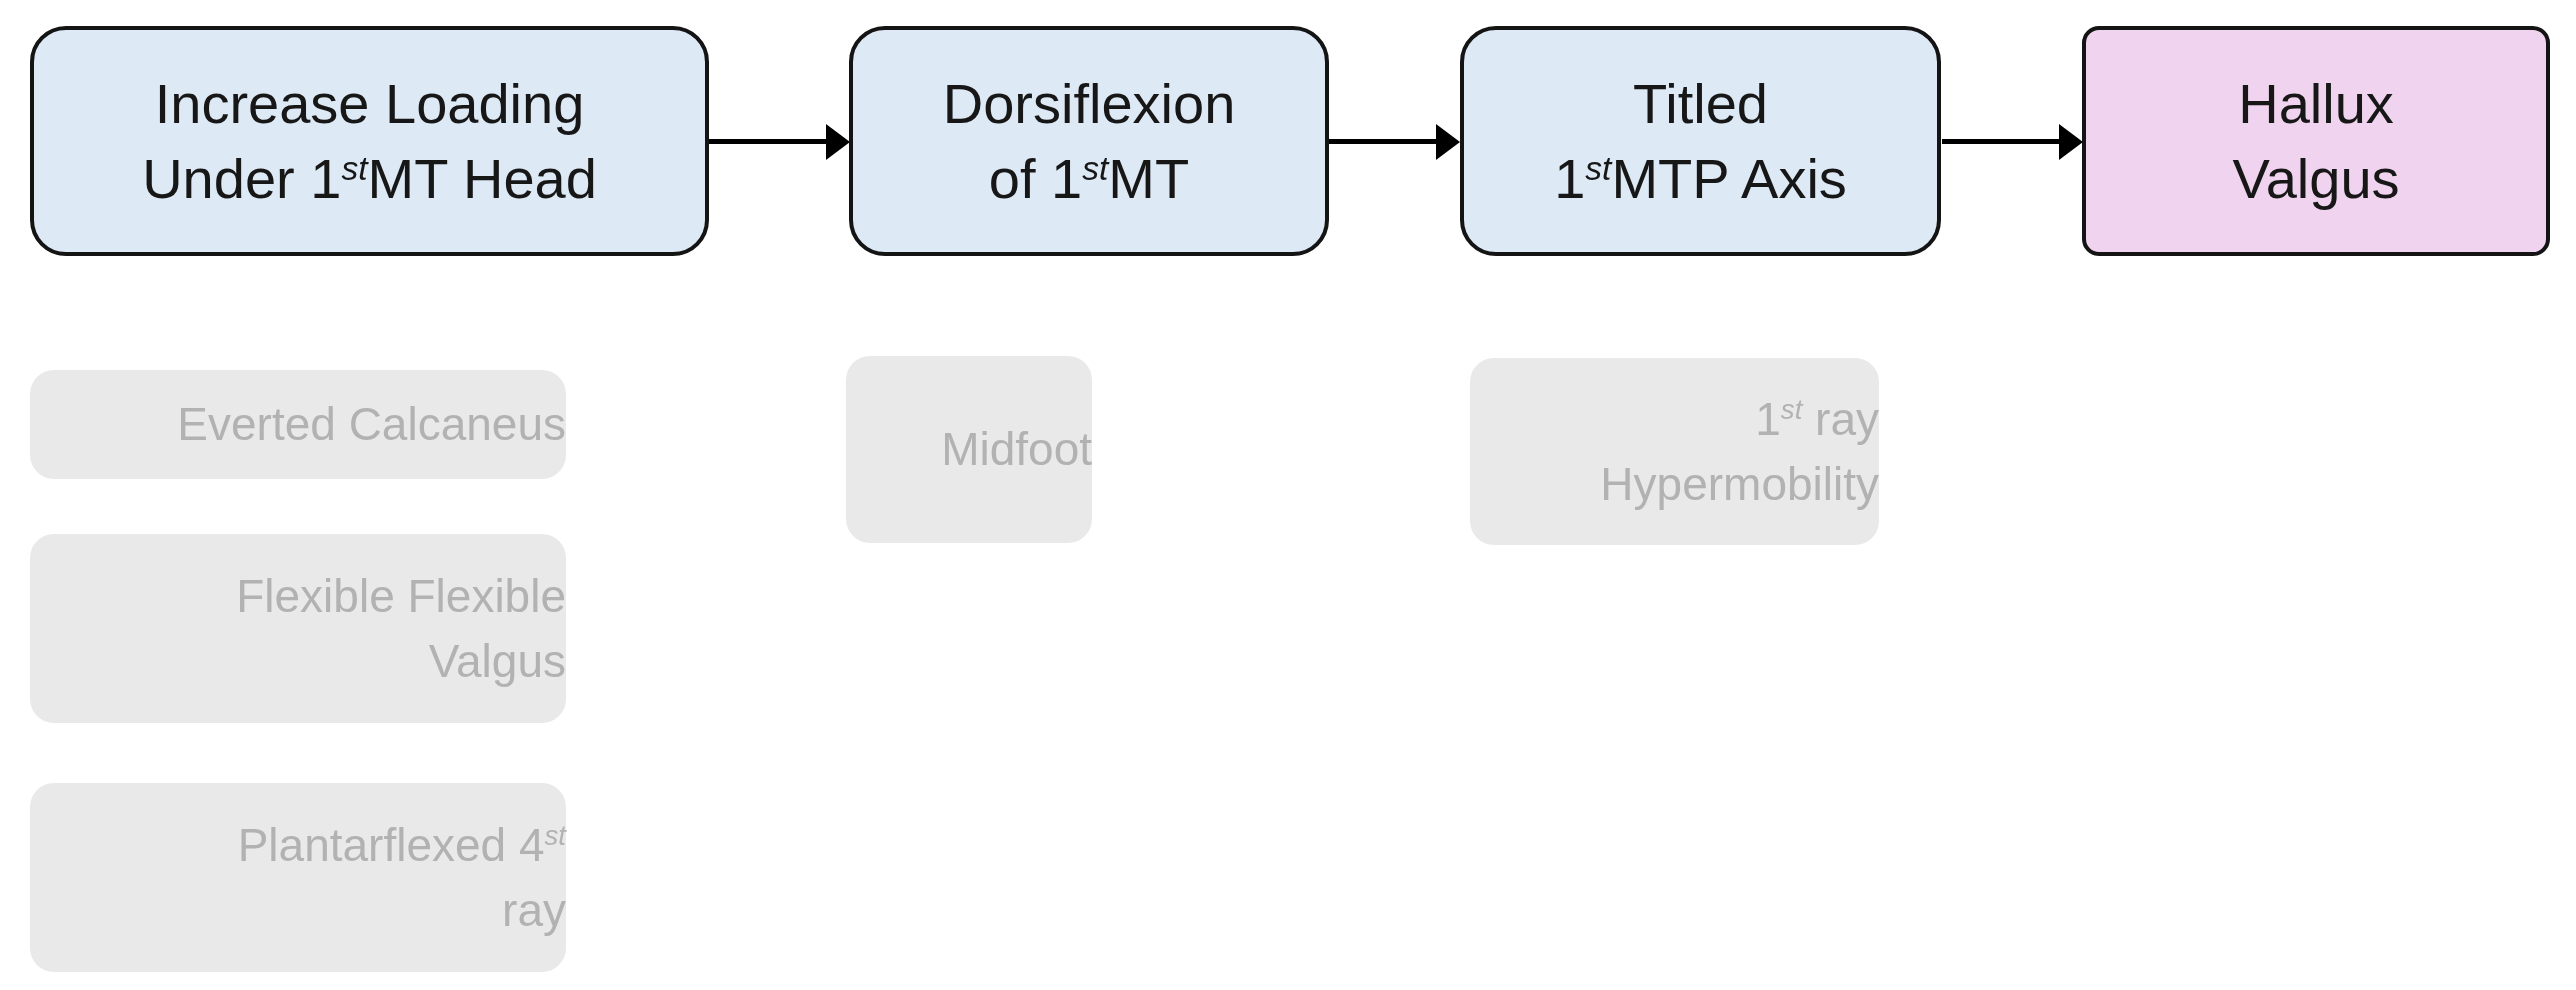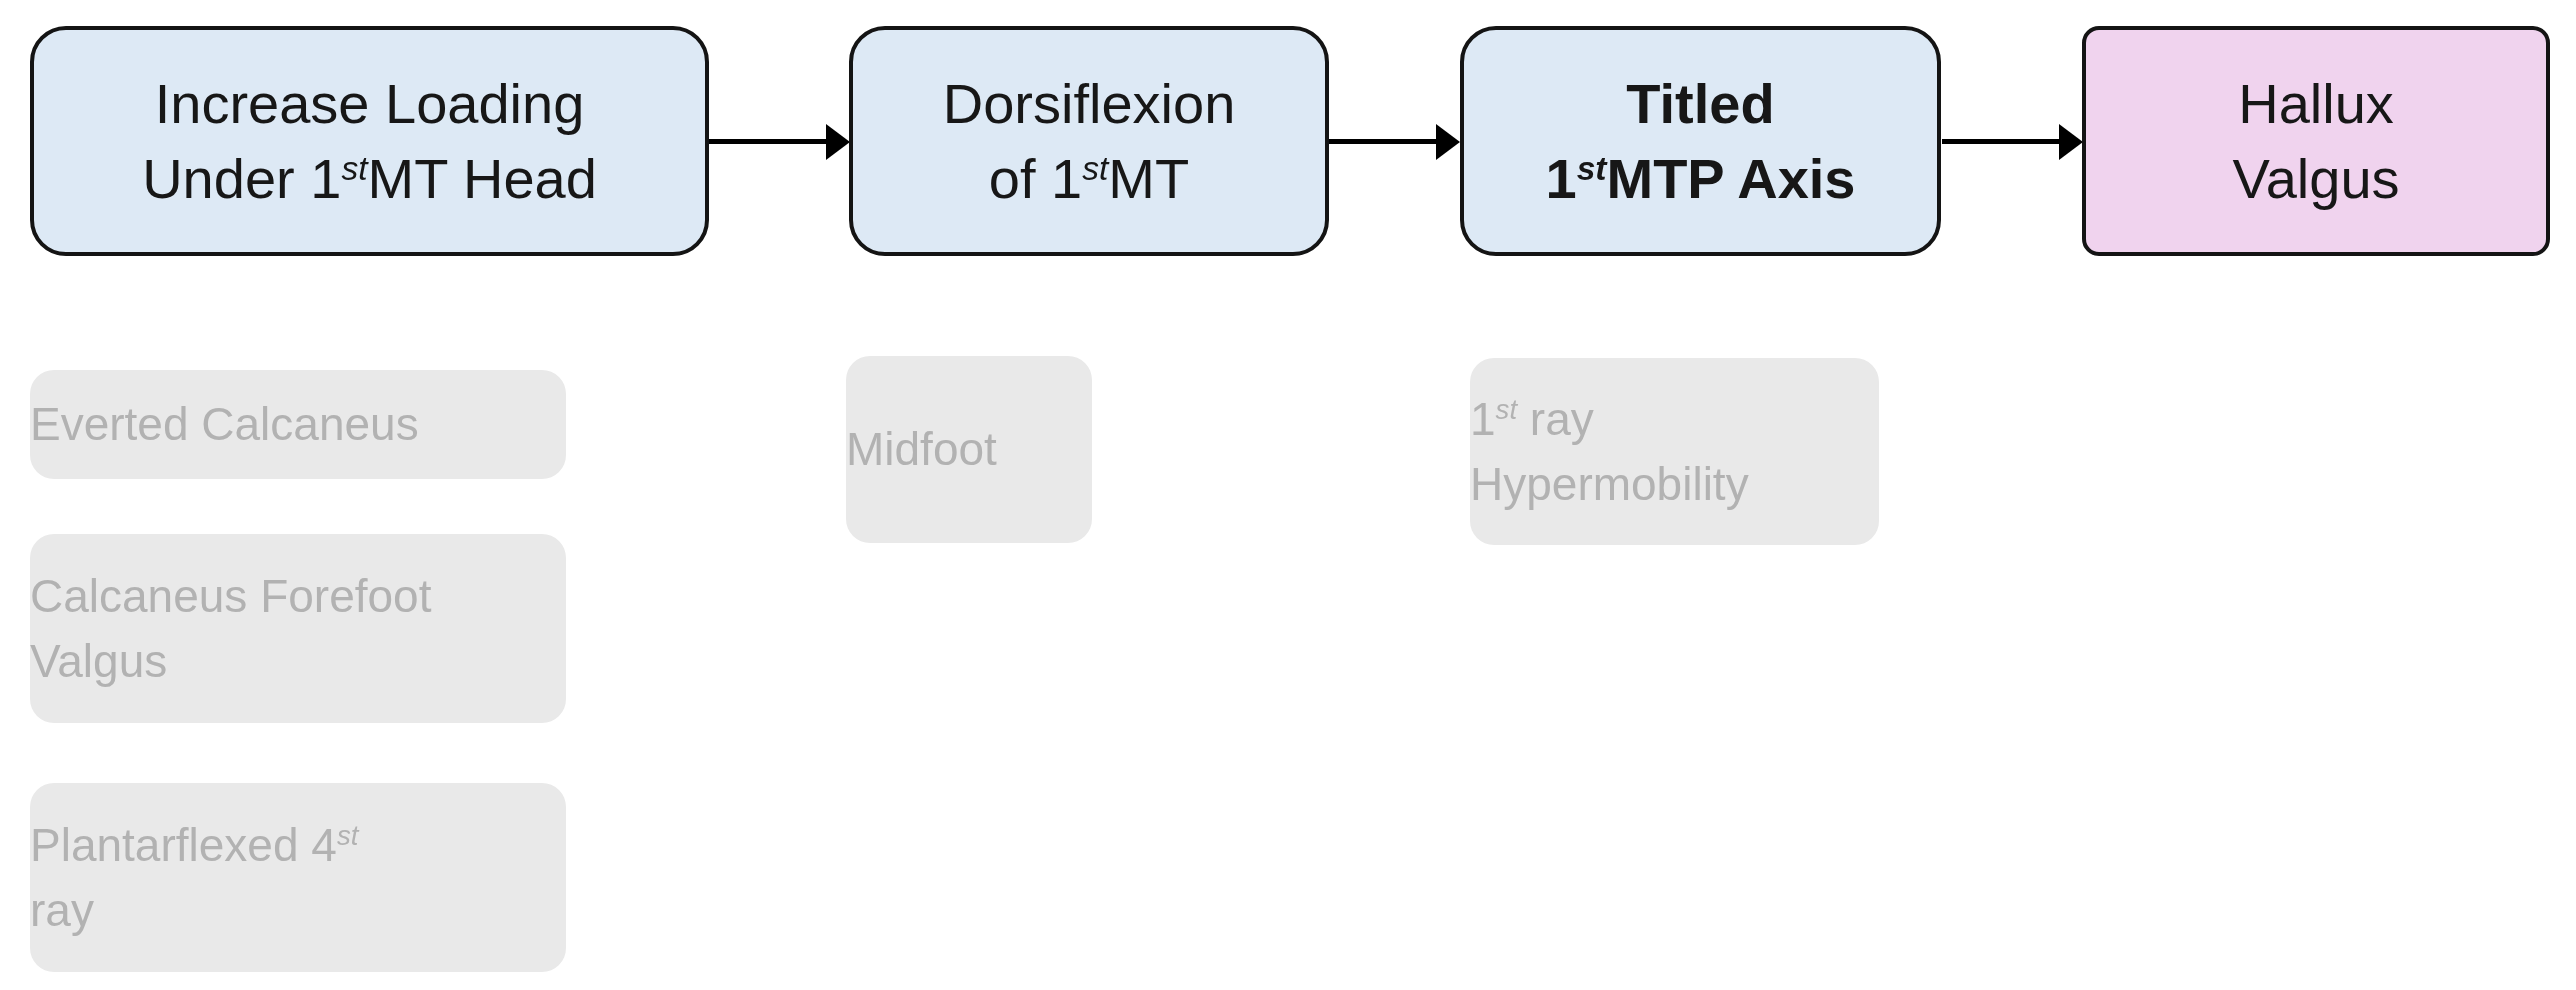--- a/index.html
+++ b/index.html
@@ -18,21 +18,21 @@
     border:4.3px solid var(--flow-border,#141414);
     border-radius:36px;
     display:flex;flex-direction:column;justify-content:center;align-items:center;
     font-size:56px;line-height:75px;
     color:var(--flow-text,#171717);
     text-align:right;
     background:#dde9f5;
   }
   #node-increase-loading{left:30px;width:679px;}
   #node-dorsiflexion{left:849px;width:480px;}
-  #node-titled-axis{left:1460px;width:481px;font-weight:bold;}
+  #node-titled-axis{left:1460px;width:481px;}
   #node-hallux-valgus{left:2082px;width:468px;}
   
   .arrow{position:absolute;top:123px;height:37px;}
   #arrow-1{left:709px;width:141px;}
   #arrow-2{left:1329px;width:131px;}
   #arrow-3{left:1942px;width:141px;}
   .arrow-line{
     position:absolute;left:0;right:20.4px;top:16px;height:5.1px;
     background:var(--arrow-color,#000000);
   }
@@ -41,21 +41,21 @@
     border-top:18px solid transparent;
     border-bottom:18px solid transparent;
     border-left:24px solid var(--arrow-color,#000000);
   }
   
   .note{
     position:absolute;
     box-sizing:border-box;
     background:var(--note-bg,#e9e9e9);
     border-radius:24px;
-    display:flex;flex-direction:column;justify-content:center;align-items:flex-start;
+    display:flex;flex-direction:column;justify-content:center;align-items:flex-end;
     font-size:46px;line-height:65px;
     color:var(--note-text,#b2b2b2);
     text-align:center;
   }
   #note-everted-calcaneus{left:30px;top:370px;width:536px;height:109px;}
   #note-flexible-forefoot-valgus{left:30px;top:534px;width:536px;height:189px;}
   #note-plantarflexed-1st-ray{left:30px;top:783px;width:536px;height:189px;}
   #note-midfoot-stiffness{left:846px;top:356px;width:246px;height:187px;}
   #note-1st-ray-hypermobility{left:1470px;top:358px;width:409px;height:187px;}
   
@@ -106,21 +106,21 @@
   <div class="flow-node" id="node-hallux-valgus" style="background: rgb(240, 211, 238); border-radius: 17px;">
       <div class="line"><span>Hallux</span></div>
       <div class="line"><span>Valgus</span></div>
     </div>
 
   <div class="note" id="note-everted-calcaneus">
       <div class="line"><span>Everted Calcaneus</span></div>
     </div>
 
   <div class="note" id="note-flexible-forefoot-valgus">
-      <div class="line"><span>Calcaneus Forefoot</span></div>
+      <div class="line"><span>Flexible Flexible</span></div>
       <div class="line"><span>Valgus</span></div>
     </div>
 
   <div class="note" id="note-plantarflexed-1st-ray">
       <div class="line"><span>Plantarflexed 4</span><span class="sup">st</span></div>
       <div class="line"><span>ray</span></div>
     </div>
 
   <div class="note" id="note-midfoot-stiffness">
       <div class="line"><span>Midfoot</span></div>

